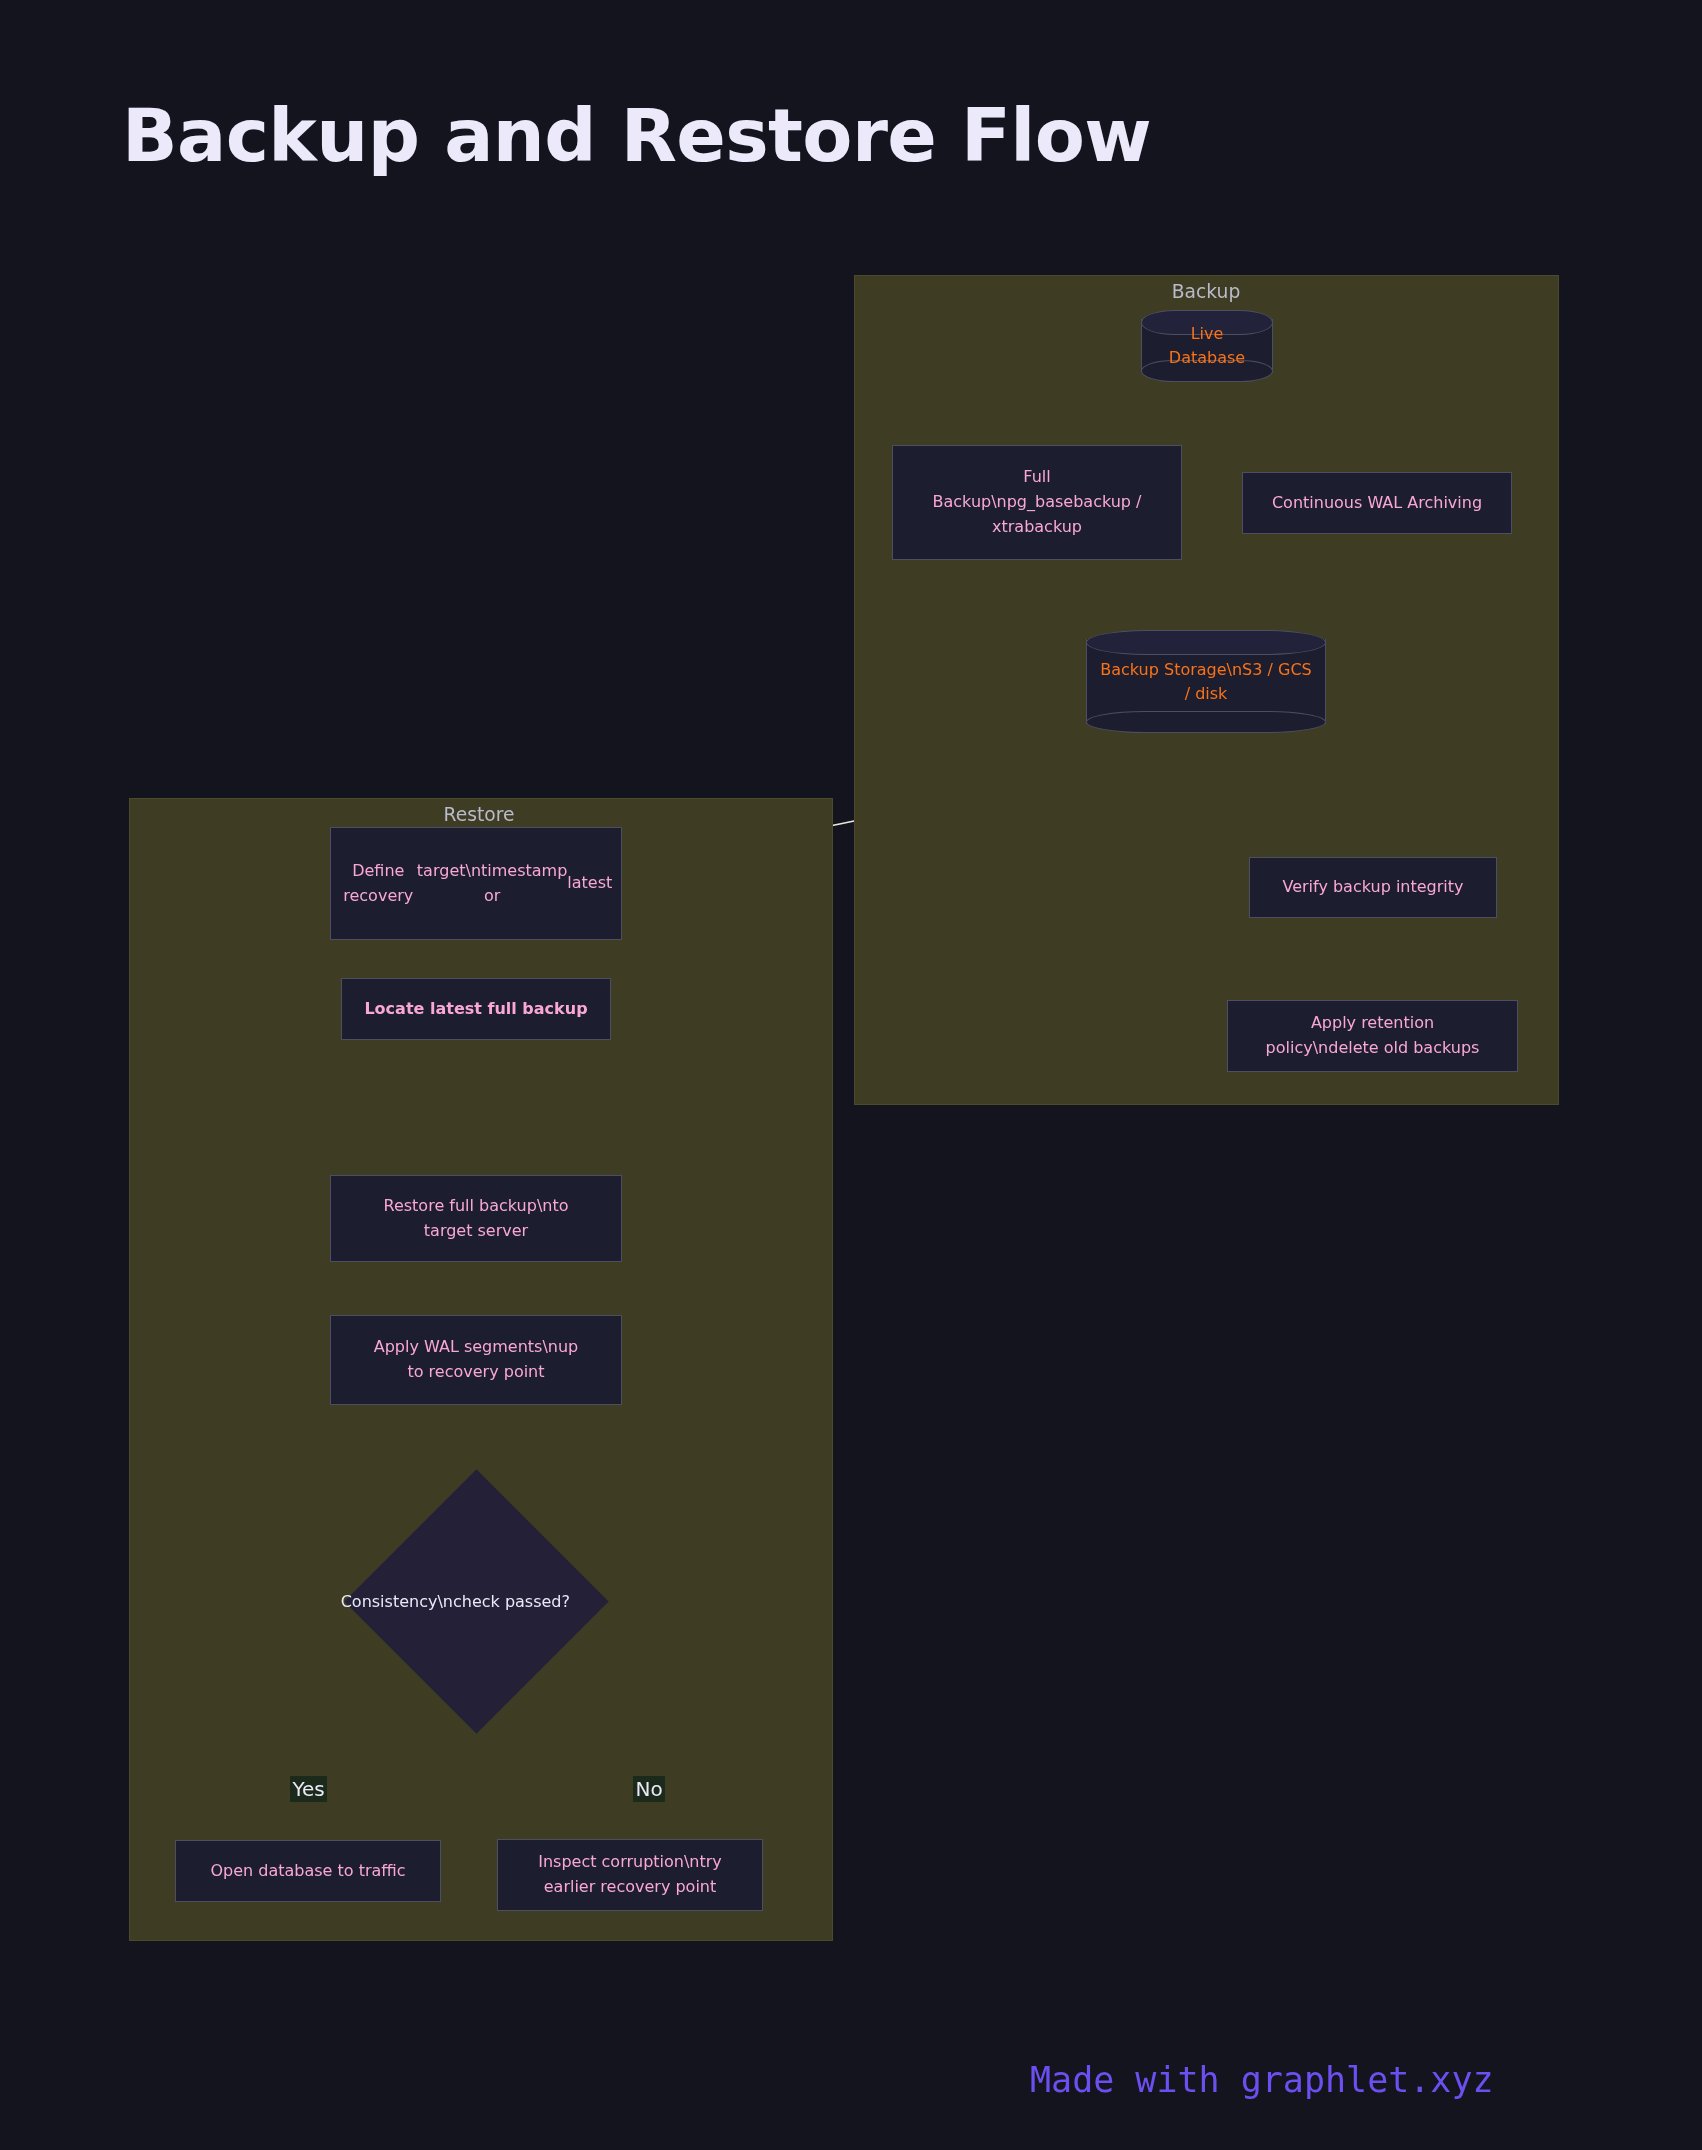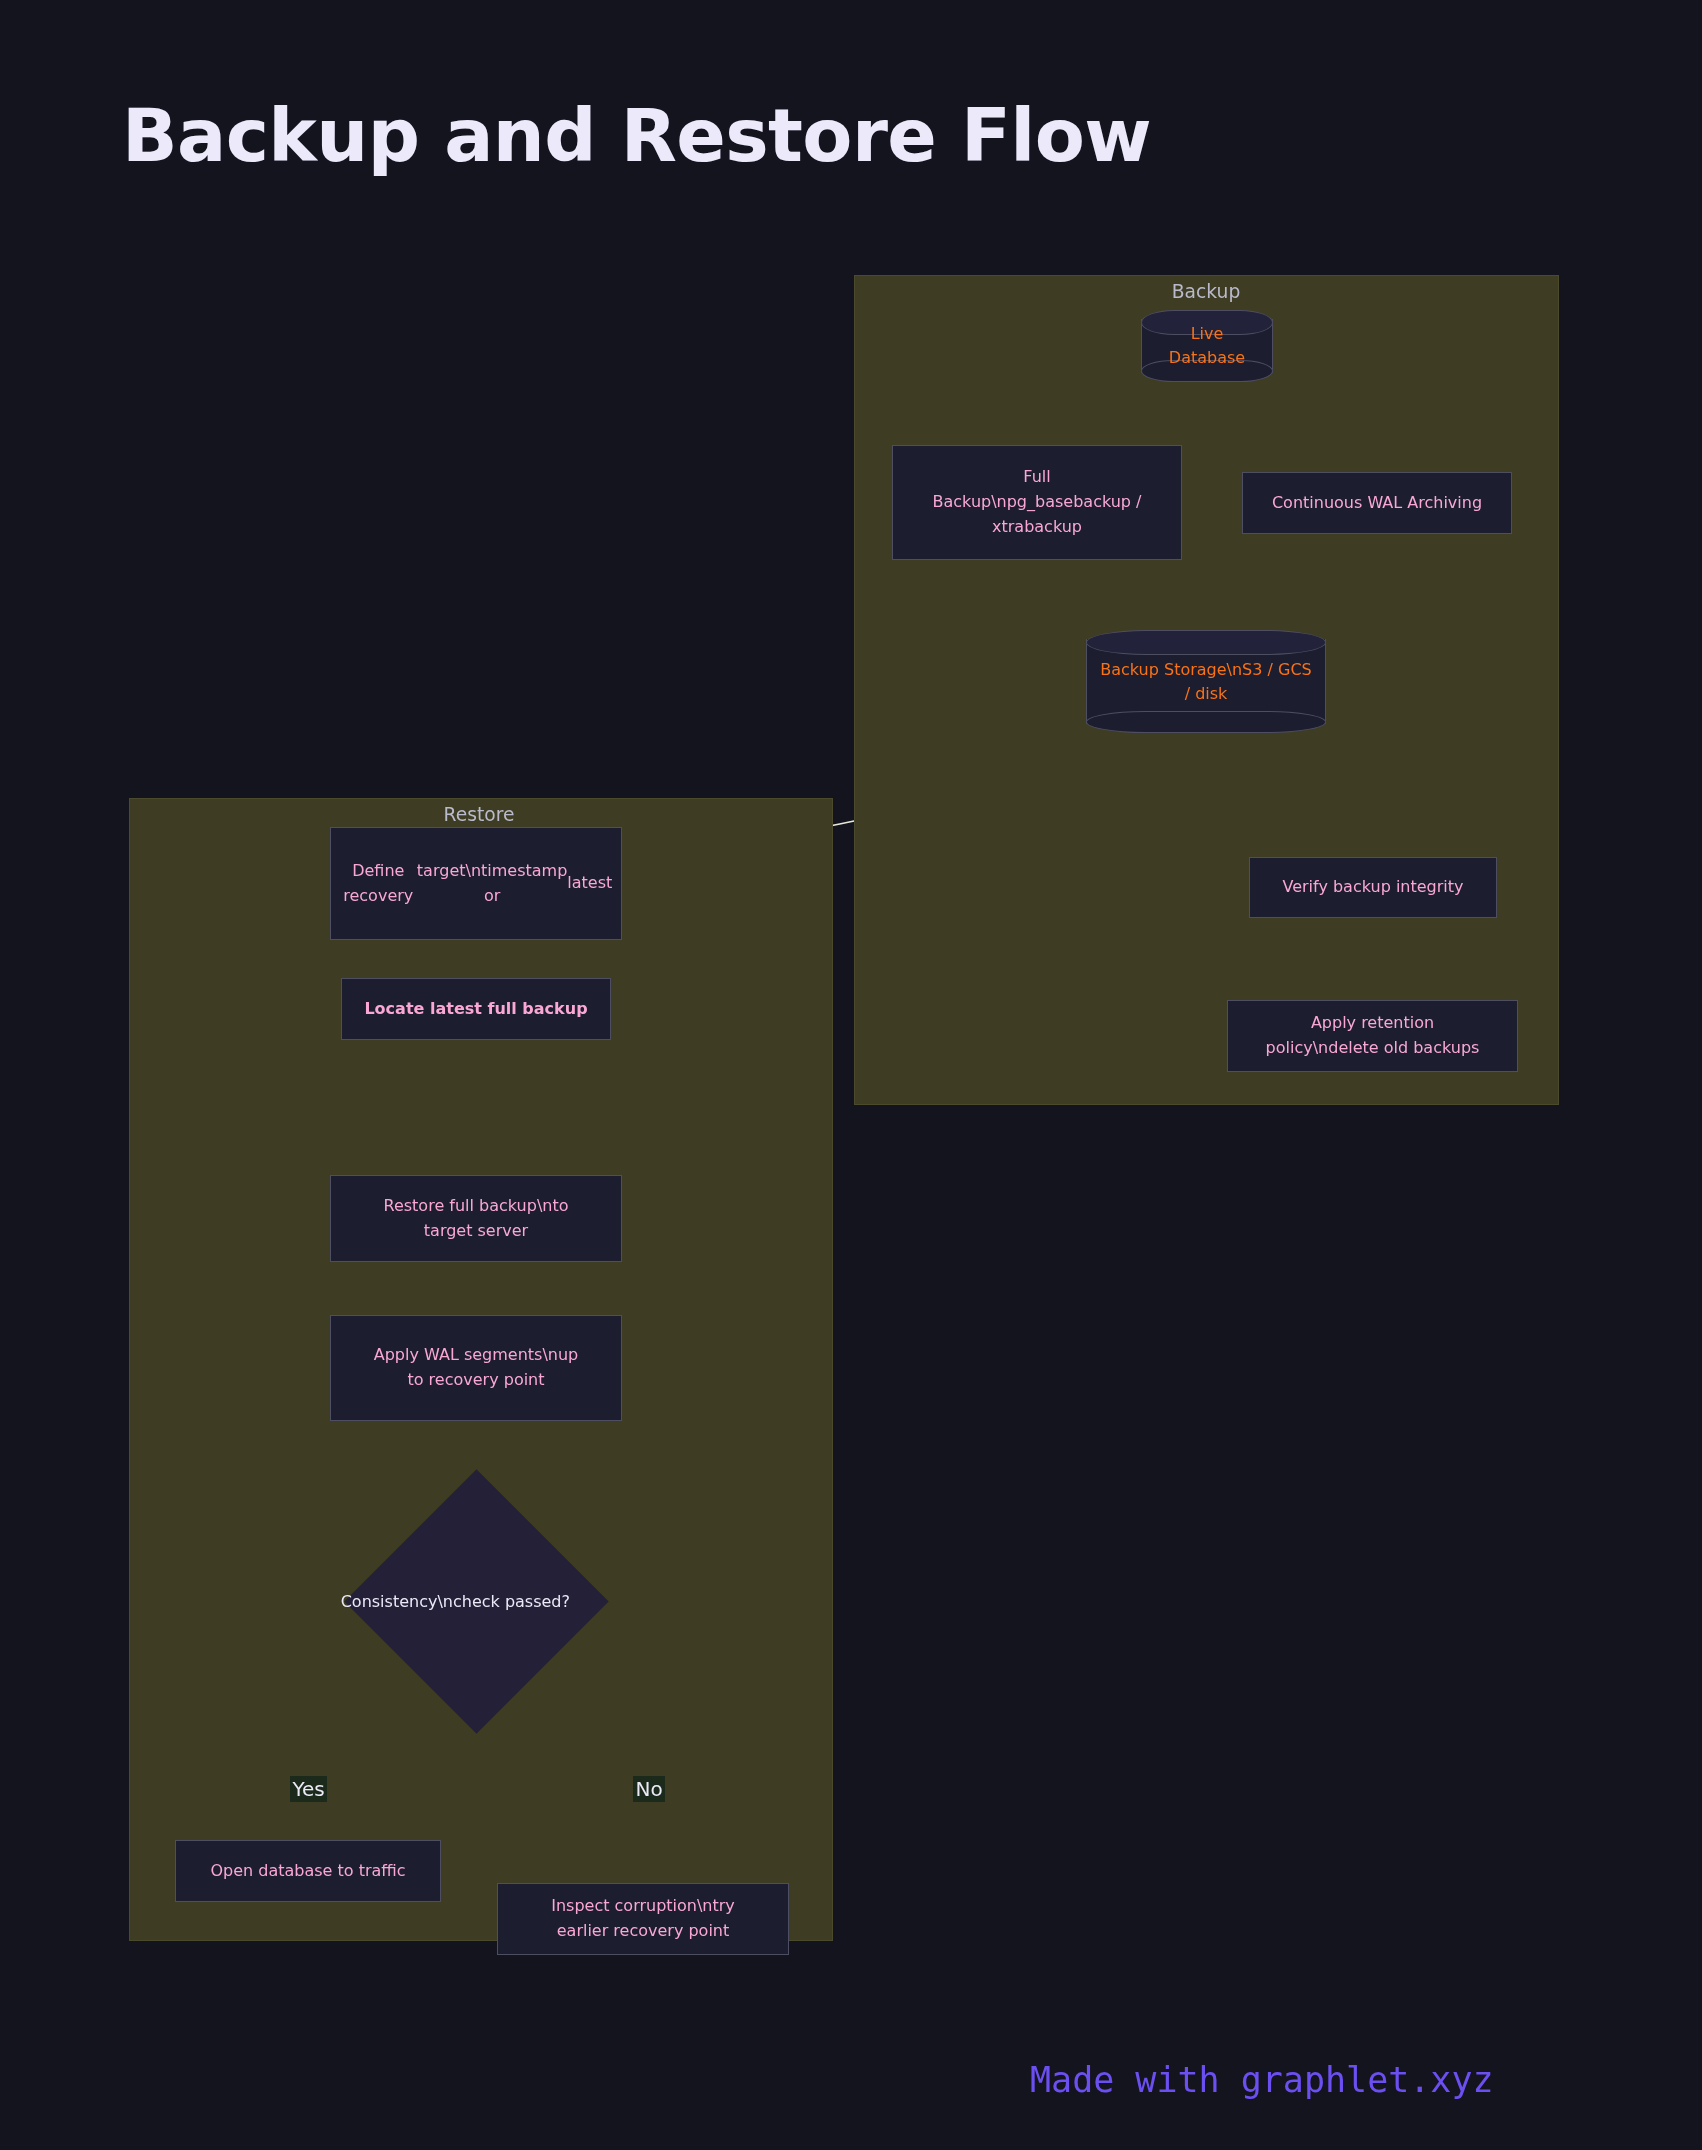--- a/index.html
+++ b/index.html
@@ -187,35 +187,35 @@
 
   <div class="node" style="left:341px;top:978px;width:270px;height:62px;font-weight:bold;">
     <span>Locate latest full backup</span>
   </div>
 
   <div class="node" style="left:330px;top:1175px;width:292px;height:87px;flex-direction:column;">
     <span>Restore full backup\nto</span>
     <span>target server</span>
   </div>
 
-  <div class="node" style="left:330px;top:1315px;width:292px;height:106px;flex-direction:column;">
+  <div class="node" style="left:330px;top:1315px;width:292px;height:90px;flex-direction:column;">
     <span>Apply WAL segments\nup</span>
     <span>to recovery point</span>
   </div>
 
   <div class="diamond" style="left:383px;top:1508px;width:187px;height:187px;">
     <div class="shape"></div>
     <div class="d-text">Consistency\ncheck passed?</div>
   </div>
 
   <div class="node" style="left:175px;top:1840px;width:266px;height:62px;">
     <span>Open database to traffic</span>
   </div>
 
-  <div class="node" style="left:497px;top:1839px;width:292px;height:72px;flex-direction:column;margin-top:44px;">
+  <div class="node" style="left:497px;top:1839px;width:266px;height:72px;flex-direction:column;">
     <span>Inspect corruption\ntry</span>
     <span>earlier recovery point</span>
   </div>
 
   <div class="edge-label" style="left:290px;top:1776px;">Yes</div>
   <div class="edge-label" style="left:633px;top:1776px;">No</div>
 
   <div class="title">Backup and Restore Flow</div>
   <div class="watermark">Made with graphlet.xyz</div>
 

